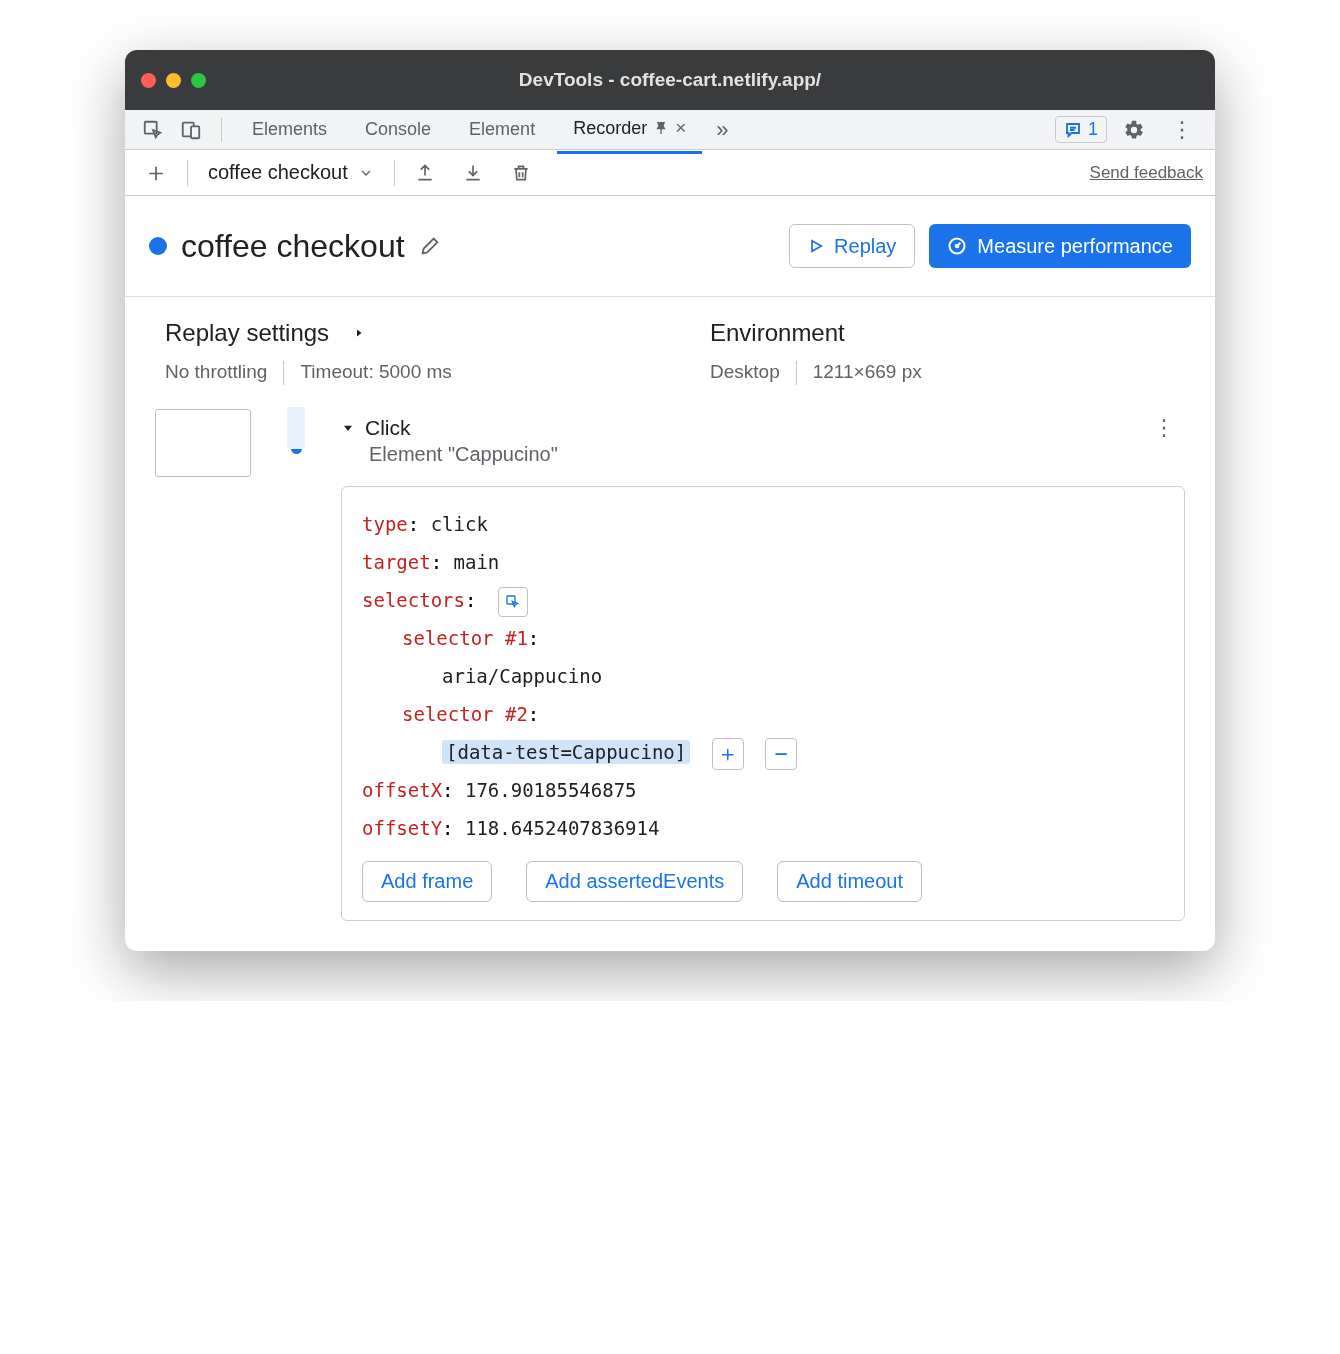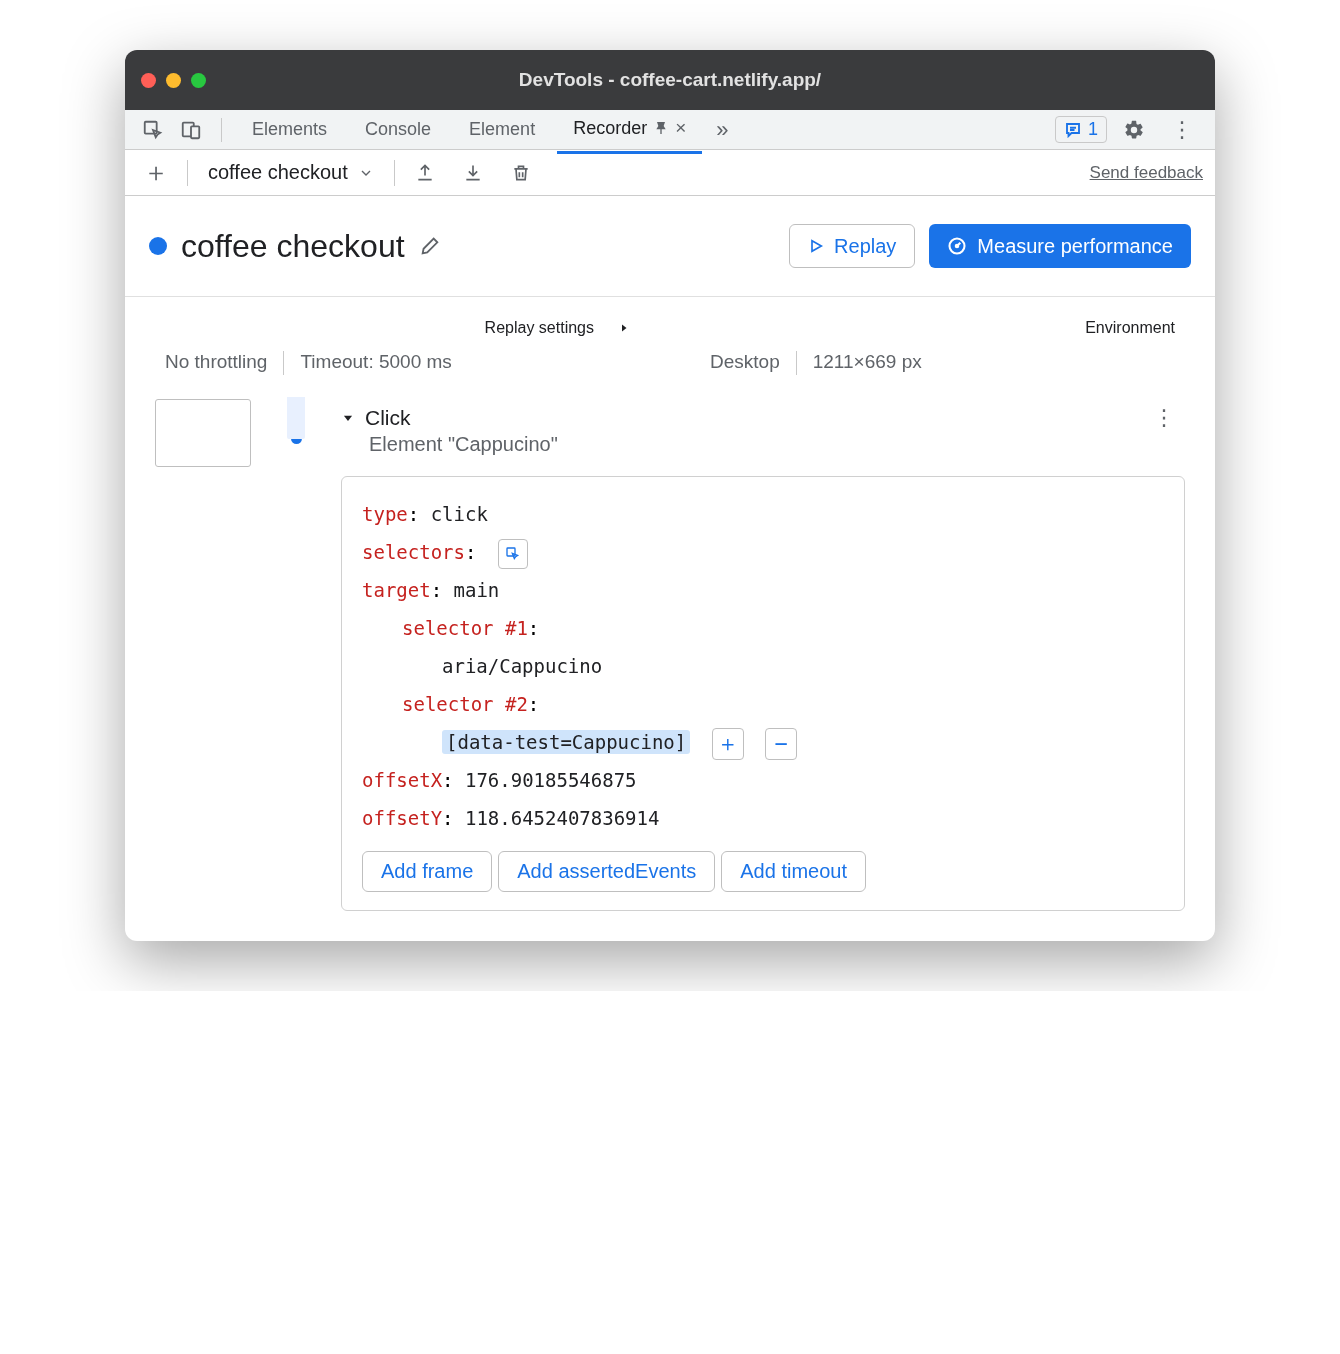--- a/index.html
+++ b/index.html
@@ -118,24 +118,23 @@
   .btn-primary { background: #1a73e8; color: #fff; border: none; }
   .header .spacer { flex: 1; }
 
   .settings-row {
     padding: 22px 40px 22px 40px;
     display: flex;
     gap: 80px;
   }
   .settings-col { flex: 1; }
   .settings-col h3 {
-    font-size: 16px; font-weight: 400; color: #202124;
+    font-size: 24px; font-weight: 400; color: #202124;
     display: flex; align-items: center; gap: 24px;
     margin-bottom: 14px;
-    justify-content: flex-end;
   }
   .settings-col .vals {
     display: flex; gap: 16px; color: #5f6368; font-size: 19px;
   }
   .settings-col .vals .vdiv { width: 1px; height: 24px; background: #c9c9c9; }
 
   .steps-area {
     padding: 0 30px 30px 30px;
     display: flex;
   }
@@ -193,21 +192,21 @@
     padding: 1px 4px;
   }
   .pm-btn {
     display: inline-flex; width: 32px; height: 32px;
     border: 1px solid #bfbfbf; border-radius: 4px;
     align-items: center; justify-content: center;
     color: #1a73e8; font-size: 22px; margin-left: 10px;
     vertical-align: middle;
   }
   .action-buttons {
-    display: flex; gap: 6px; margin-top: 14px;
+    display: flex; gap: 34px; margin-top: 14px;
   }
   .action-buttons .abtn {
     border: 1px solid #bfbfbf; border-radius: 6px;
     padding: 8px 18px; color: #1a73e8; font-size: 20px;
     background: #fff; cursor: pointer;
     font-family: -apple-system, BlinkMacSystemFont, sans-serif;
   }
   svg { display: block; }
 </style>
 </head>
@@ -363,31 +362,31 @@
         <span class="step-title">Click</span>
         <div class="step-kebab">⋮</div>
       </div>
       <div class="step-sub">Element "Cappucino"</div>
 
       <div class="step-details">
         <div class="kv">
           <span class="key">type</span>: <span class="val">click</span>
         </div>
         <div class="kv">
+          <span class="key">target</span>: <span class="val">main</span>
+        </div>
+        <div class="kv">
           <span class="key">selectors</span>:
           <span class="sel-badge">
             <svg width="16" height="16" viewBox="0 0 24 24" fill="none" stroke="#1a73e8" stroke-width="2">
                 <rect x="3" y="3" width="12" height="12" rx="1"></rect>
                 <path d="M11 11 l8 3 -3 2 -2 3 z"></path>
               </svg>
           </span>
         </div>
-        <div class="kv">
-          <span class="key">target</span>: <span class="val">main</span>
-        </div>
         <div class="kv indent1">
           <span class="key">selector #1</span>:
         </div>
         <div class="kv indent2">
           <span class="val">aria/Cappucino</span>
         </div>
         <div class="kv indent1">
           <span class="key">selector #2</span>:
         </div>
         <div class="kv indent2">

